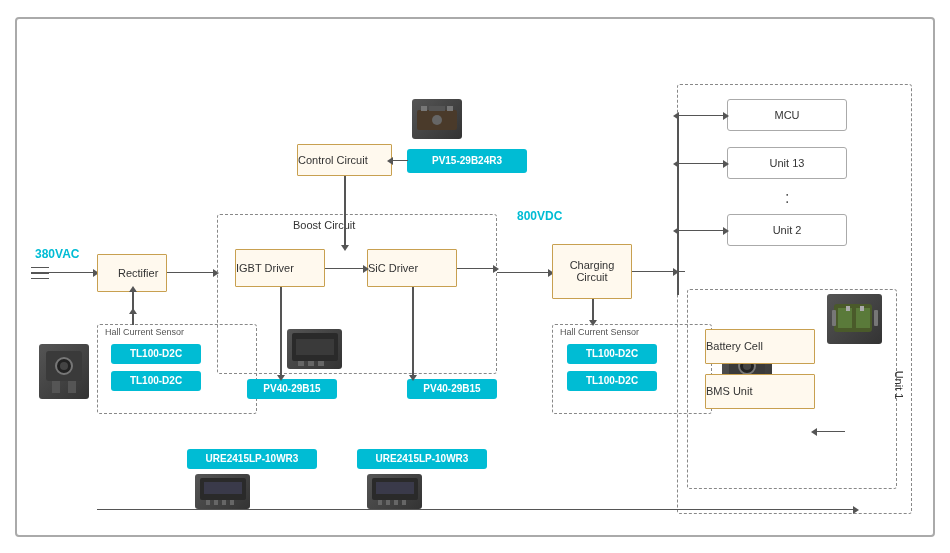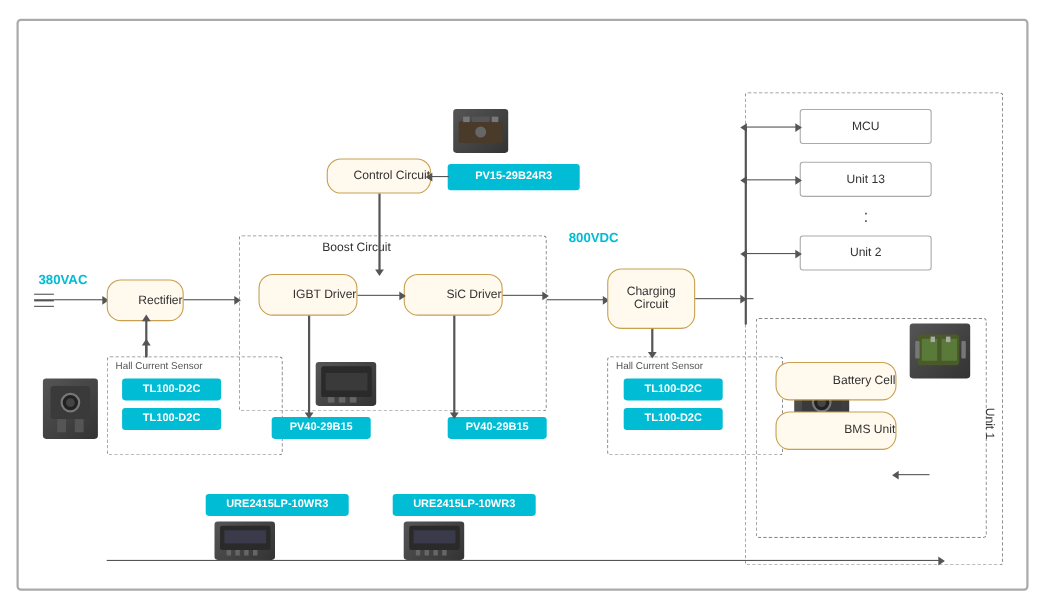--- a/index.html
+++ b/index.html
@@ -27,25 +27,25 @@
     .dashed-box {
       position: absolute;
       border: 1.5px dashed #888;
       border-radius: 3px;
     }
 
     
     .solid-box {
       position: absolute;
       border: 1.5px solid #c8a050;
-      border-radius: 13px;
+      border-radius: 1px;
       background: #fff9ee;
       display: flex;
       align-items: center;
-      justify-content: flex-end;
+      justify-content: flex-start;
       text-align: center;
       font-size: 11px;
       color: #333;
     }
 
     
     .cyan-box {
       position: absolute;
       background: #00bcd4;
       color: #fff;
@@ -171,21 +171,21 @@
 
   <div style="position:absolute; left:14px; top:248px;">
     <div style="width:18px; height:1.5px; background:#555; margin-bottom:4px;"></div>
     <div style="width:18px; height:1.5px; background:#555; margin-bottom:4px;"></div>
     <div style="width:18px; height:1.5px; background:#555;"></div>
   </div>
 
   <div class="arrow arrow-h" style="left:32px; top:253px; width:48px;"></div>
   <div class="arrowhead-right" style="left:76px; top:250px;"></div>
 
-  <div class="solid-box" style="left:80px; top:235px; width:70px; height:38px;">
+  <div class="solid-box" style="left:80px; top:235px; width:70px; height:38px;padding-left:20px;">
     <span>Rectifier</span>
   </div>
 
   <div class="arrow arrow-h" style="left:150px; top:253px; width:50px;"></div>
   <div class="arrowhead-right" style="left:196px; top:250px;"></div>
 
   <div class="dashed-box" style="left:200px; top:195px; width:280px; height:160px;">
     <span class="label-text" style="top:4px; left:75px;">Boost Circuit</span>
   </div>
 

